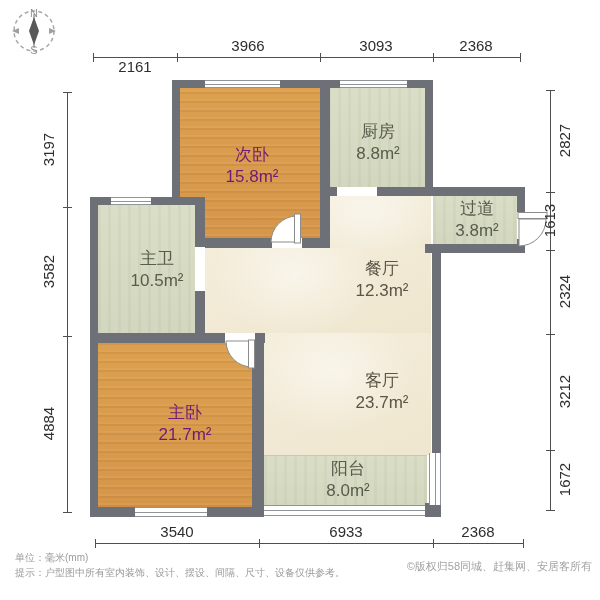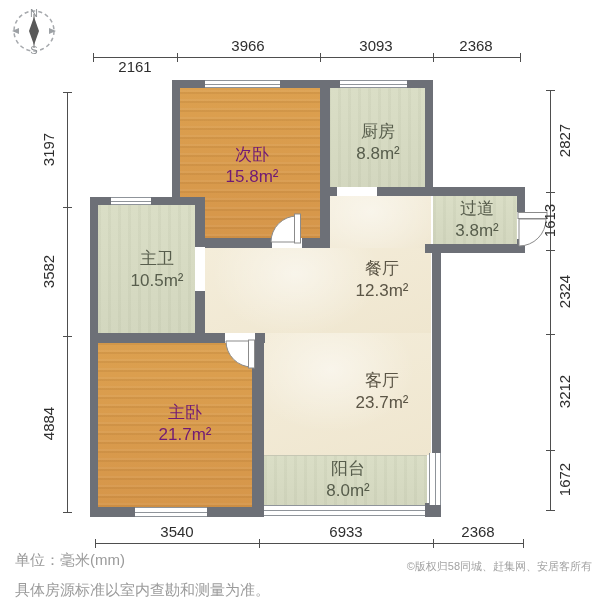--- a/index.html
+++ b/index.html
@@ -32,21 +32,21 @@
   .rlabel.on-tile{color:#575d4c;}
   
   .dlineH{position:absolute;height:1px;background:#4e4e4e;}
   .dlineV{position:absolute;width:1px;background:#4e4e4e;}
   .tickV{position:absolute;width:1px;height:9px;background:#4e4e4e;}
   .tickH{position:absolute;width:9px;height:1px;background:#4e4e4e;}
   .dim{position:absolute;width:64px;text-align:center;font-size:15px;color:#2e2e2e;
        letter-spacing:0;white-space:nowrap;}
   .dim.rot{transform:rotate(-90deg);}
   
-  .foot{position:absolute;font-size:15px;color:#9b9b9b;white-space:nowrap;}
+  .foot{position:absolute;font-size:10px;color:#9b9b9b;white-space:nowrap;}
   .copy{position:absolute;font-size:11px;color:#a3a3a3;white-space:nowrap;right:8px;}
   svg{position:absolute;overflow:visible;}
 </style>
 </head>
 <body>
 
 <div id="stage">
 
   <svg style="left:6px;top:4px;" width="56" height="56" viewBox="0 0 56 56">
     <circle cx="28" cy="27" r="20" fill="none" stroke="#a6a9ad" stroke-width="1.5" stroke-dasharray="4 3"></circle>
@@ -182,16 +182,16 @@
   <div class="dlineH" style="left:95px;top:543px;width:428px;"></div>
   <div class="tickV" style="left:95px;top:539px;"></div>
   <div class="tickV" style="left:259px;top:539px;"></div>
   <div class="tickV" style="left:433px;top:539px;"></div>
   <div class="tickV" style="left:523px;top:539px;"></div>
   <div class="dim" style="left:145px;top:523px;">3540</div>
   <div class="dim" style="left:314px;top:523px;">6933</div>
   <div class="dim" style="left:446px;top:523px;">2368</div>
 
   <div class="foot" style="left:15px;top:551px;">单位：毫米(mm)</div>
-  <div class="foot" style="left:15px;top:581px;">具体房源标准以室内查勘和测量为准。</div>
+  <div class="foot" style="left:15px;top:566px;">提示：户型图中所有室内装饰、设计、摆设、间隔、尺寸、设备仅供参考。</div>
   <div class="copy" style="top:559px;">©版权归58同城、赶集网、安居客所有</div>
 
 </div>
 
 </body></html>

